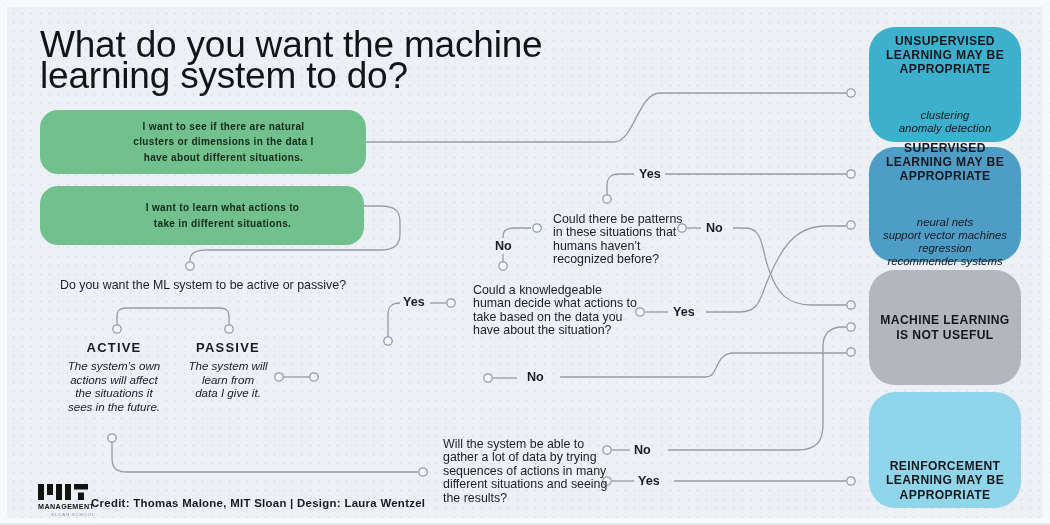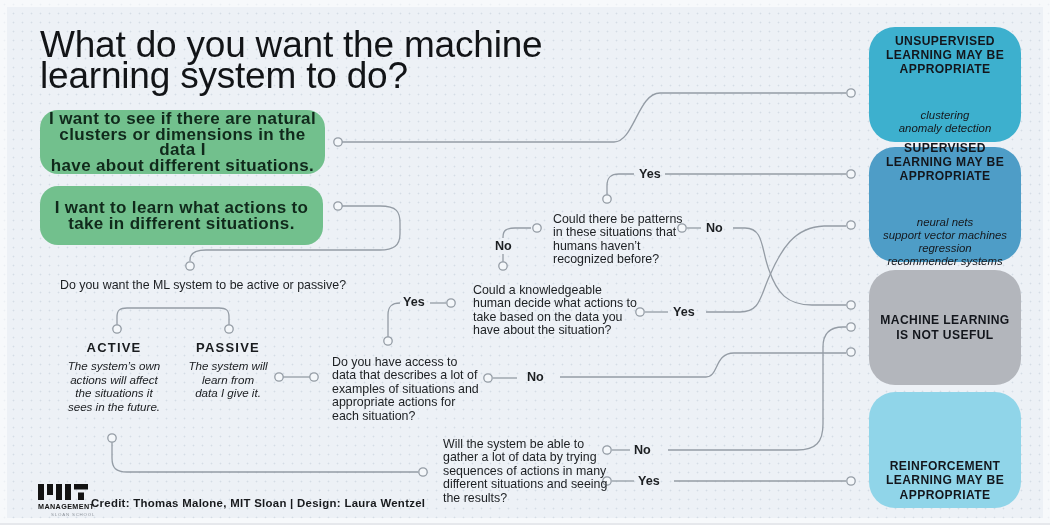--- a/index.html
+++ b/index.html
@@ -8,21 +8,21 @@
     background-color:#edf1f6;
     background-image:radial-gradient(circle,#d5dce5 0.8px,rgba(0,0,0,0) 1.1px);
     background-size:9px 9px;
     box-shadow:inset 0 0 0 7px rgba(255,255,255,.55), inset 0 -2px 0 0 #c7ccd4;
     font-family:"Liberation Sans",sans-serif;color:#191c1f;
   }
   .pre{white-space:pre-line;}
   .abs{position:absolute;}
   #title{left:40px;top:29px;font-size:37px;line-height:31px;font-weight:500;letter-spacing:-.2px;color:#121417;}
   .intent{background:#72c08d;border-radius:18px;display:flex;align-items:center;justify-content:center;
-    text-align:center;font-weight:700;font-size:17px;line-height:15.5px;letter-spacing:.35px;color:#10291b;}
+    text-align:center;font-weight:700;font-size:10px;line-height:15.5px;letter-spacing:.35px;color:#10291b;padding-left:41px;}
   #intent-1{left:40px;top:110px;width:285px;height:64px;}
   #intent-2{left:40px;top:186px;width:283px;height:59px;}
   .question{font-size:12.4px;line-height:13.4px;color:#1c1f22;}
   .conn-label{font-size:12.6px;font-weight:700;color:#1c1f22;}
   .branch-label{font-size:13px;font-weight:700;letter-spacing:1.2px;text-align:center;}
   .branch-desc{font-style:italic;font-size:11.6px;line-height:13.6px;text-align:center;}
   .outcome{left:869px;width:152px;border-radius:26px;display:flex;flex-direction:column;
     align-items:center;justify-content:center;text-align:center;padding:6px 10px;box-sizing:border-box;gap:16px;}
   .outcome-title{font-weight:700;font-size:12.1px;line-height:14.3px;letter-spacing:.4px;color:#13161c;}
   .outcome-methods{font-style:italic;font-size:11.4px;line-height:13.2px;margin-top:16px;color:#15181d;}
@@ -121,25 +121,20 @@
   <div id="title" class="abs pre">What do you want the machine
 learning system to do?</div>
 
   <div id="intent-1" class="abs intent pre">I want to see if there are natural
 clusters or dimensions in the data I
 have about different situations.</div>
   <div id="intent-2" class="abs intent pre">I want to learn what actions to
 take in different situations.</div>
 
   <div class="abs question" style="left:60px;top:279px;">Do you want the ML system to be active or passive?</div>
-  <div class="abs question pre" style="left:332px;top:356px;">Do you have access to
-data that describes a lot of
-examples of situations and
-appropriate actions for
-each situation?</div>
   <div class="abs question pre" style="left:473px;top:284px;">Could a knowledgeable
 human decide what actions to
 take based on the data you
 have about the situation?</div>
   <div class="abs question pre" style="left:553px;top:213px;">Could there be patterns
 in these situations that
 humans haven’t
 recognized before?</div>
   <div class="abs question pre" style="left:443px;top:438px;">Will the system be able to
 gather a lot of data by trying

